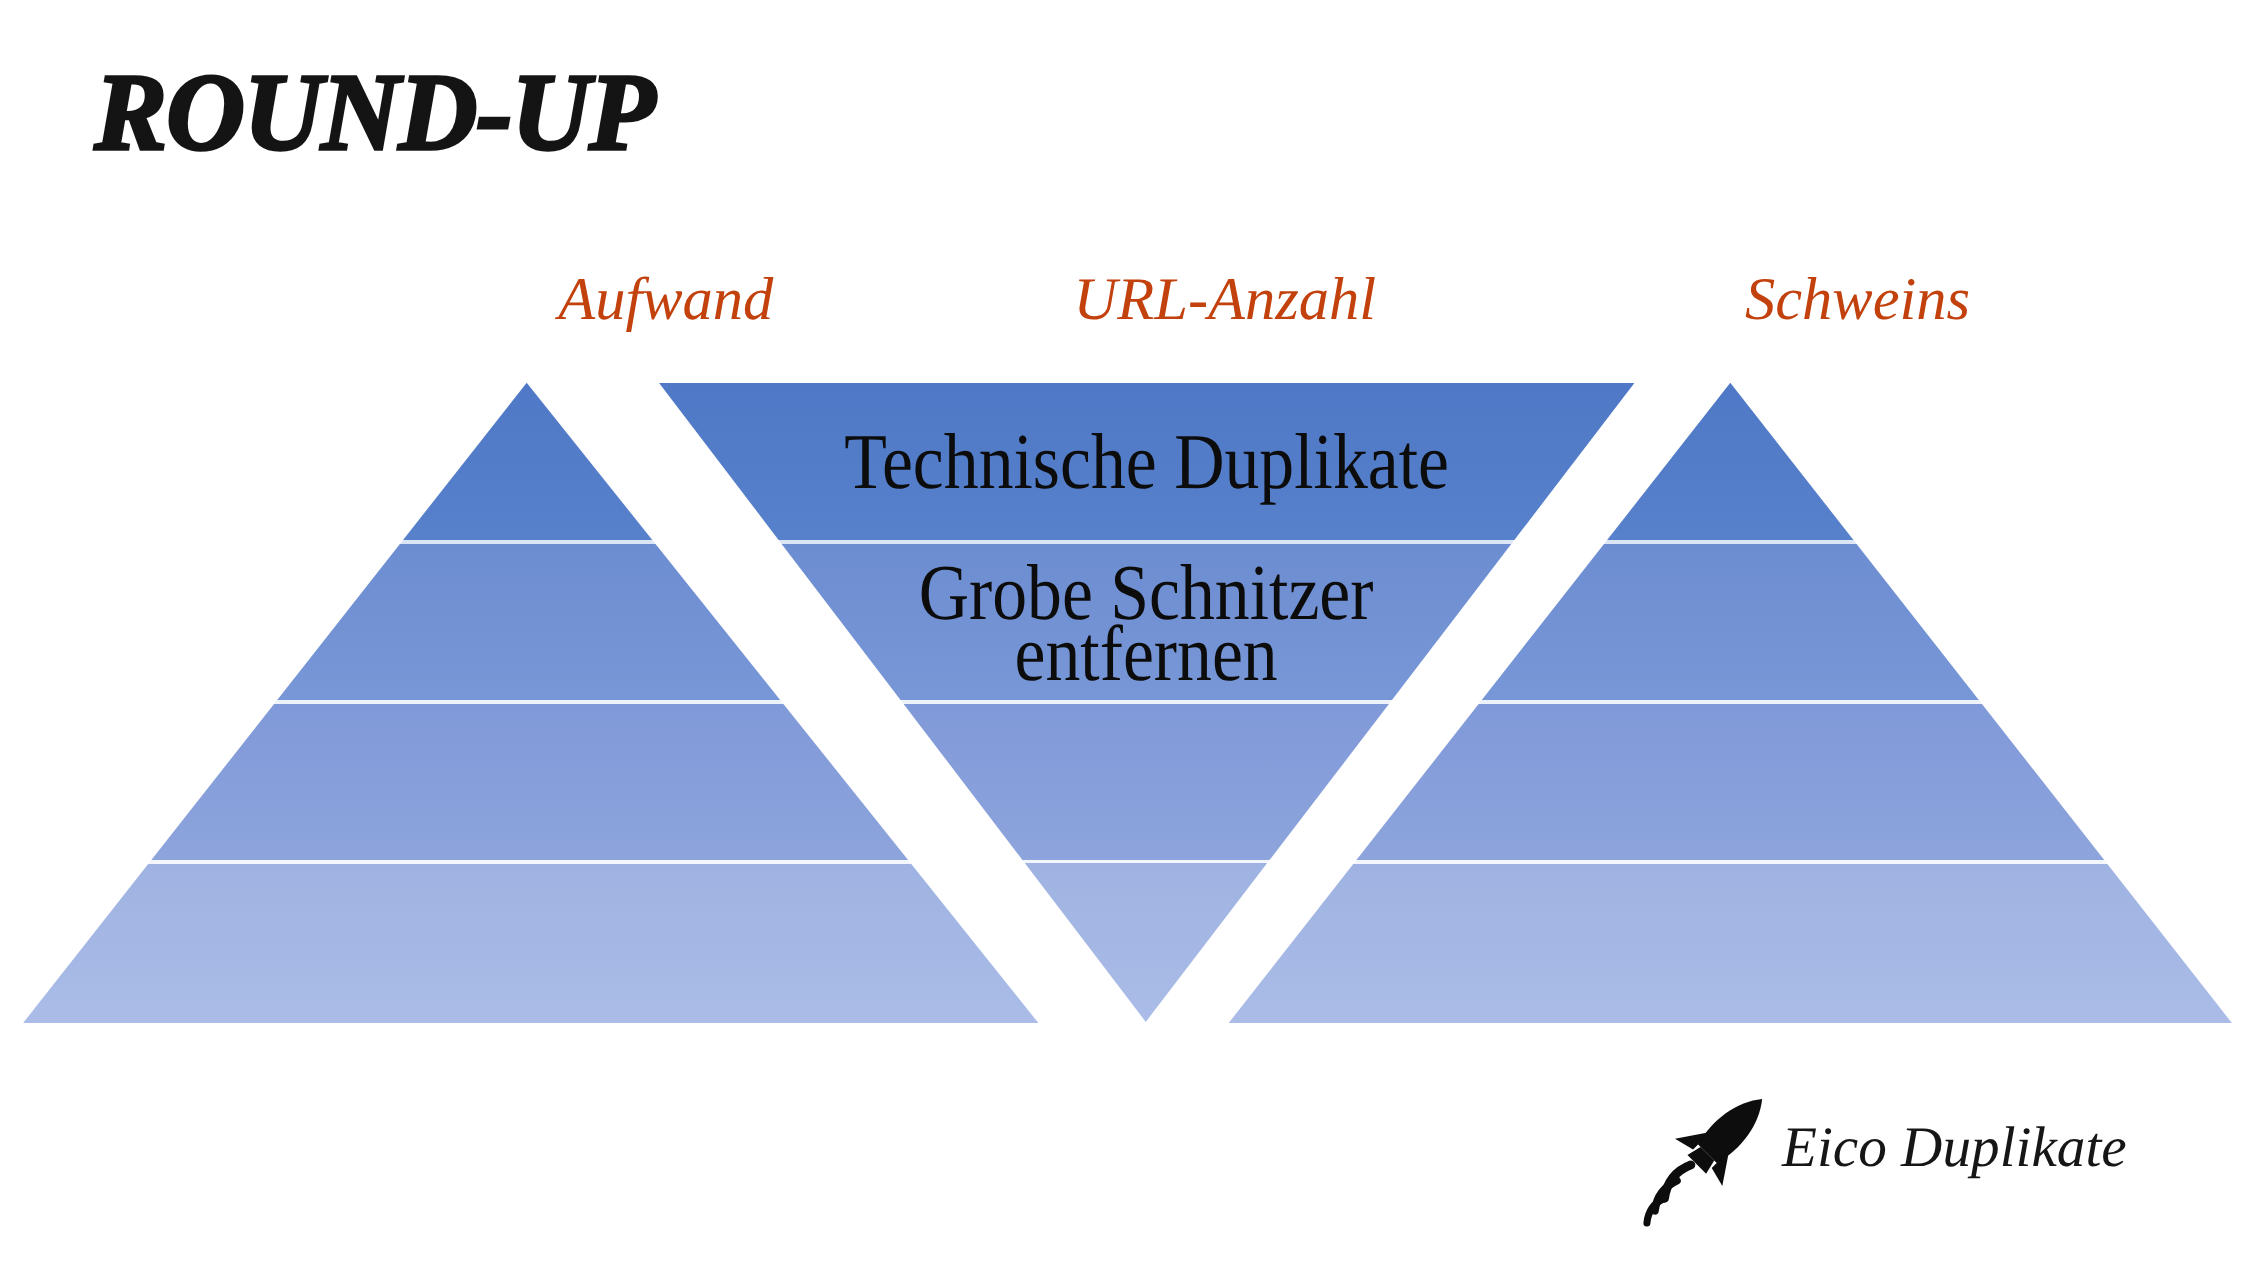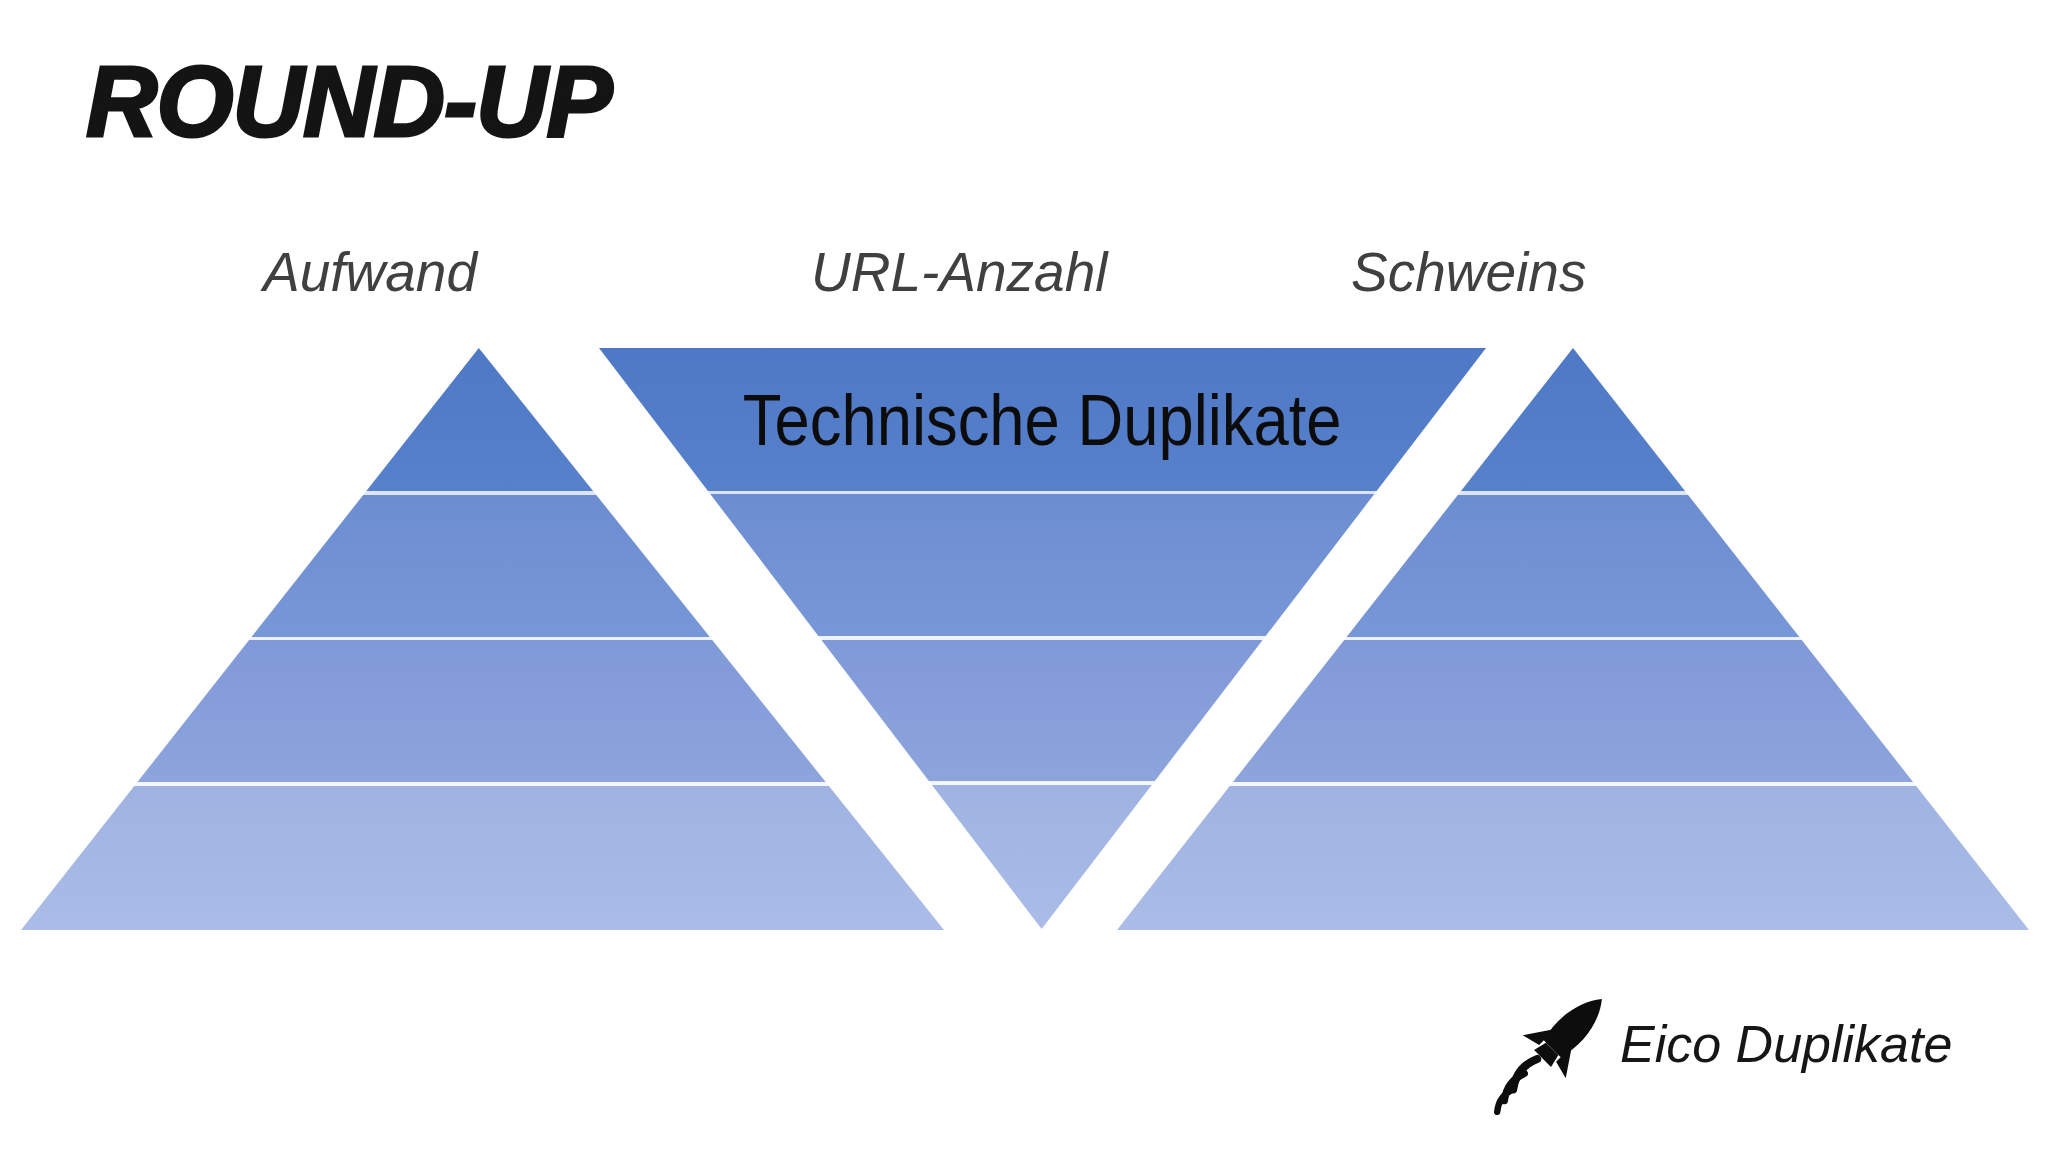--- a/index.html
+++ b/index.html
@@ -1,41 +1,41 @@
 <!DOCTYPE html>
 <html style="--band1a: #4f78c6; --band1b: #5781cb; --line1: #dbe5f4; --band2a: #6c8dd1; --band2b: #7897d7; --line2: #edf1fa; --band3a: #8099d8; --band3b: #8da4dc; --line3: #f3f6fc; --band4a: #9fb3e2; --band4b: #aabce7;"><head>
 <meta charset="utf-8">
 <style>
   html,body{margin:0;padding:0;background:#ffffff;}
   .slide{
     position:relative;
     width:2048px;height:1152px;
     background:#ffffff;
     overflow:hidden;
-    font-family:Liberation Sans, sans-serif;
+    font-family:Liberation Serif, serif;
     color:#111;
   }
   
   .title{
     position:absolute;left:86px;top:44px;
     font-size:100px;line-height:1.15;
     font-style:italic;font-weight:900;
     letter-spacing:-1px;
     color:#141414;
     -webkit-text-stroke:3px #141414;
     transform:scaleX(0.99);
     transform-origin:left top;
     white-space:nowrap;
   }
   
   .col-header{
     position:absolute;top:240px;width:440px;
-    text-align:left;
+    text-align:right;
     font-size:55px;font-style:italic;font-weight:400;
-    color:#404040;
+    color:#c2410c;
     white-space:nowrap;
   }
   .col-aufwand{left:263px;}
   .col-url{left:811px;}
   .col-wirkung{left:1351px;}
   
   .shape{
     position:absolute;
     background:linear-gradient(180deg,
       var(--band1a) 0%,  var(--band1b) 24.6%,
@@ -103,20 +103,24 @@
   <div class="col-header col-url">URL-Anzahl</div>
   <div class="col-header col-wirkung">Schweins</div>
 
   <div class="shape pyramid-left"></div>
   <div class="shape funnel-middle"></div>
   <div class="shape pyramid-right"></div>
 
   <div class="stage stage-1">
     <div class="line">Technische Duplikate</div>
   </div>
+  <div class="stage stage-2">
+    <div class="line">Grobe Schnitzer</div>
+    <div class="line">entfernen</div>
+  </div>
 
   <div class="logo">
     <svg class="rocket" viewBox="0 0 200 200" xmlns="http://www.w3.org/2000/svg" aria-hidden="true">
       <g fill="#0d0d0d">
         <g transform="translate(104,86) rotate(45)">
 
           <path d="M0,-72 C18,-50 24,-16 15,16 L-15,16 C-24,-16 -18,-50 0,-72 Z"></path>
 
           <path d="M-15,-4 L-38,30 L-15,24 Z"></path>
           <path d="M15,-4 L38,30 L15,24 Z"></path>

